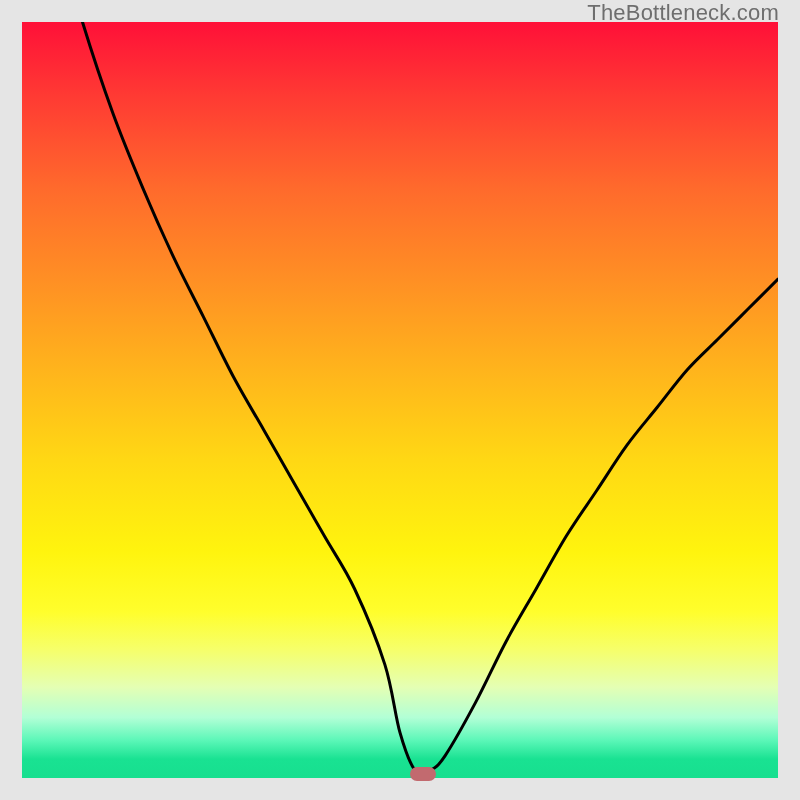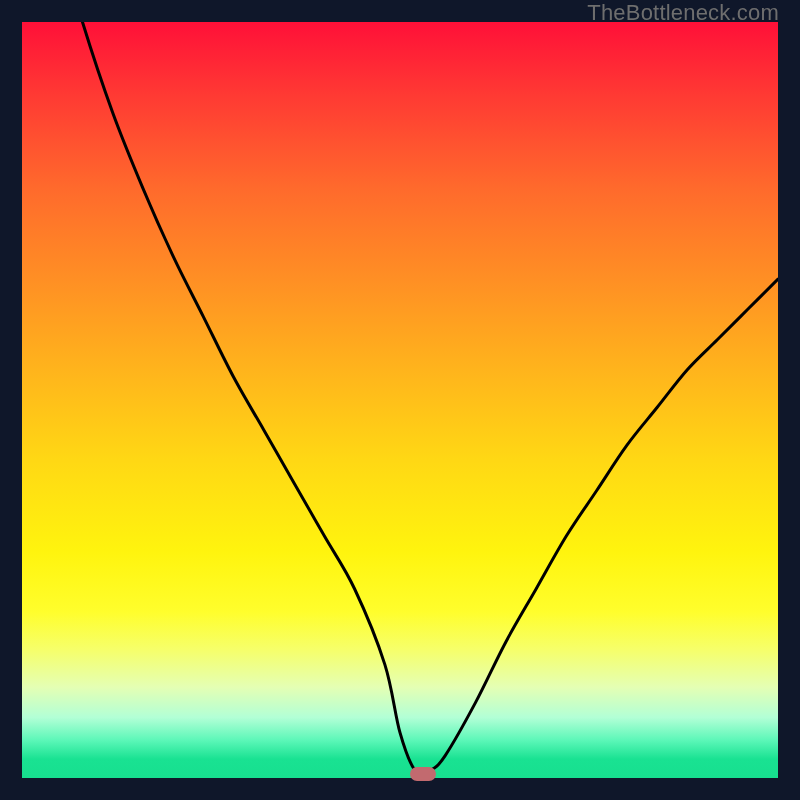--- a/index.html
+++ b/index.html
@@ -7,21 +7,21 @@
     padding: 0;
     width: 800px;
     height: 800px;
     background: #000;
     overflow: hidden;
   }
   .stage {
     position: relative;
     width: 800px;
     height: 800px;
-    background: #0f172a;
+    background: #e5e5e5;
   }
   .plot-area {
     position: absolute;
     left: 22px;
     top: 22px;
     width: 756px;
     height: 756px;
     background: linear-gradient(to bottom,
       #ff1038 0%,
       #ff3b33 10%,

